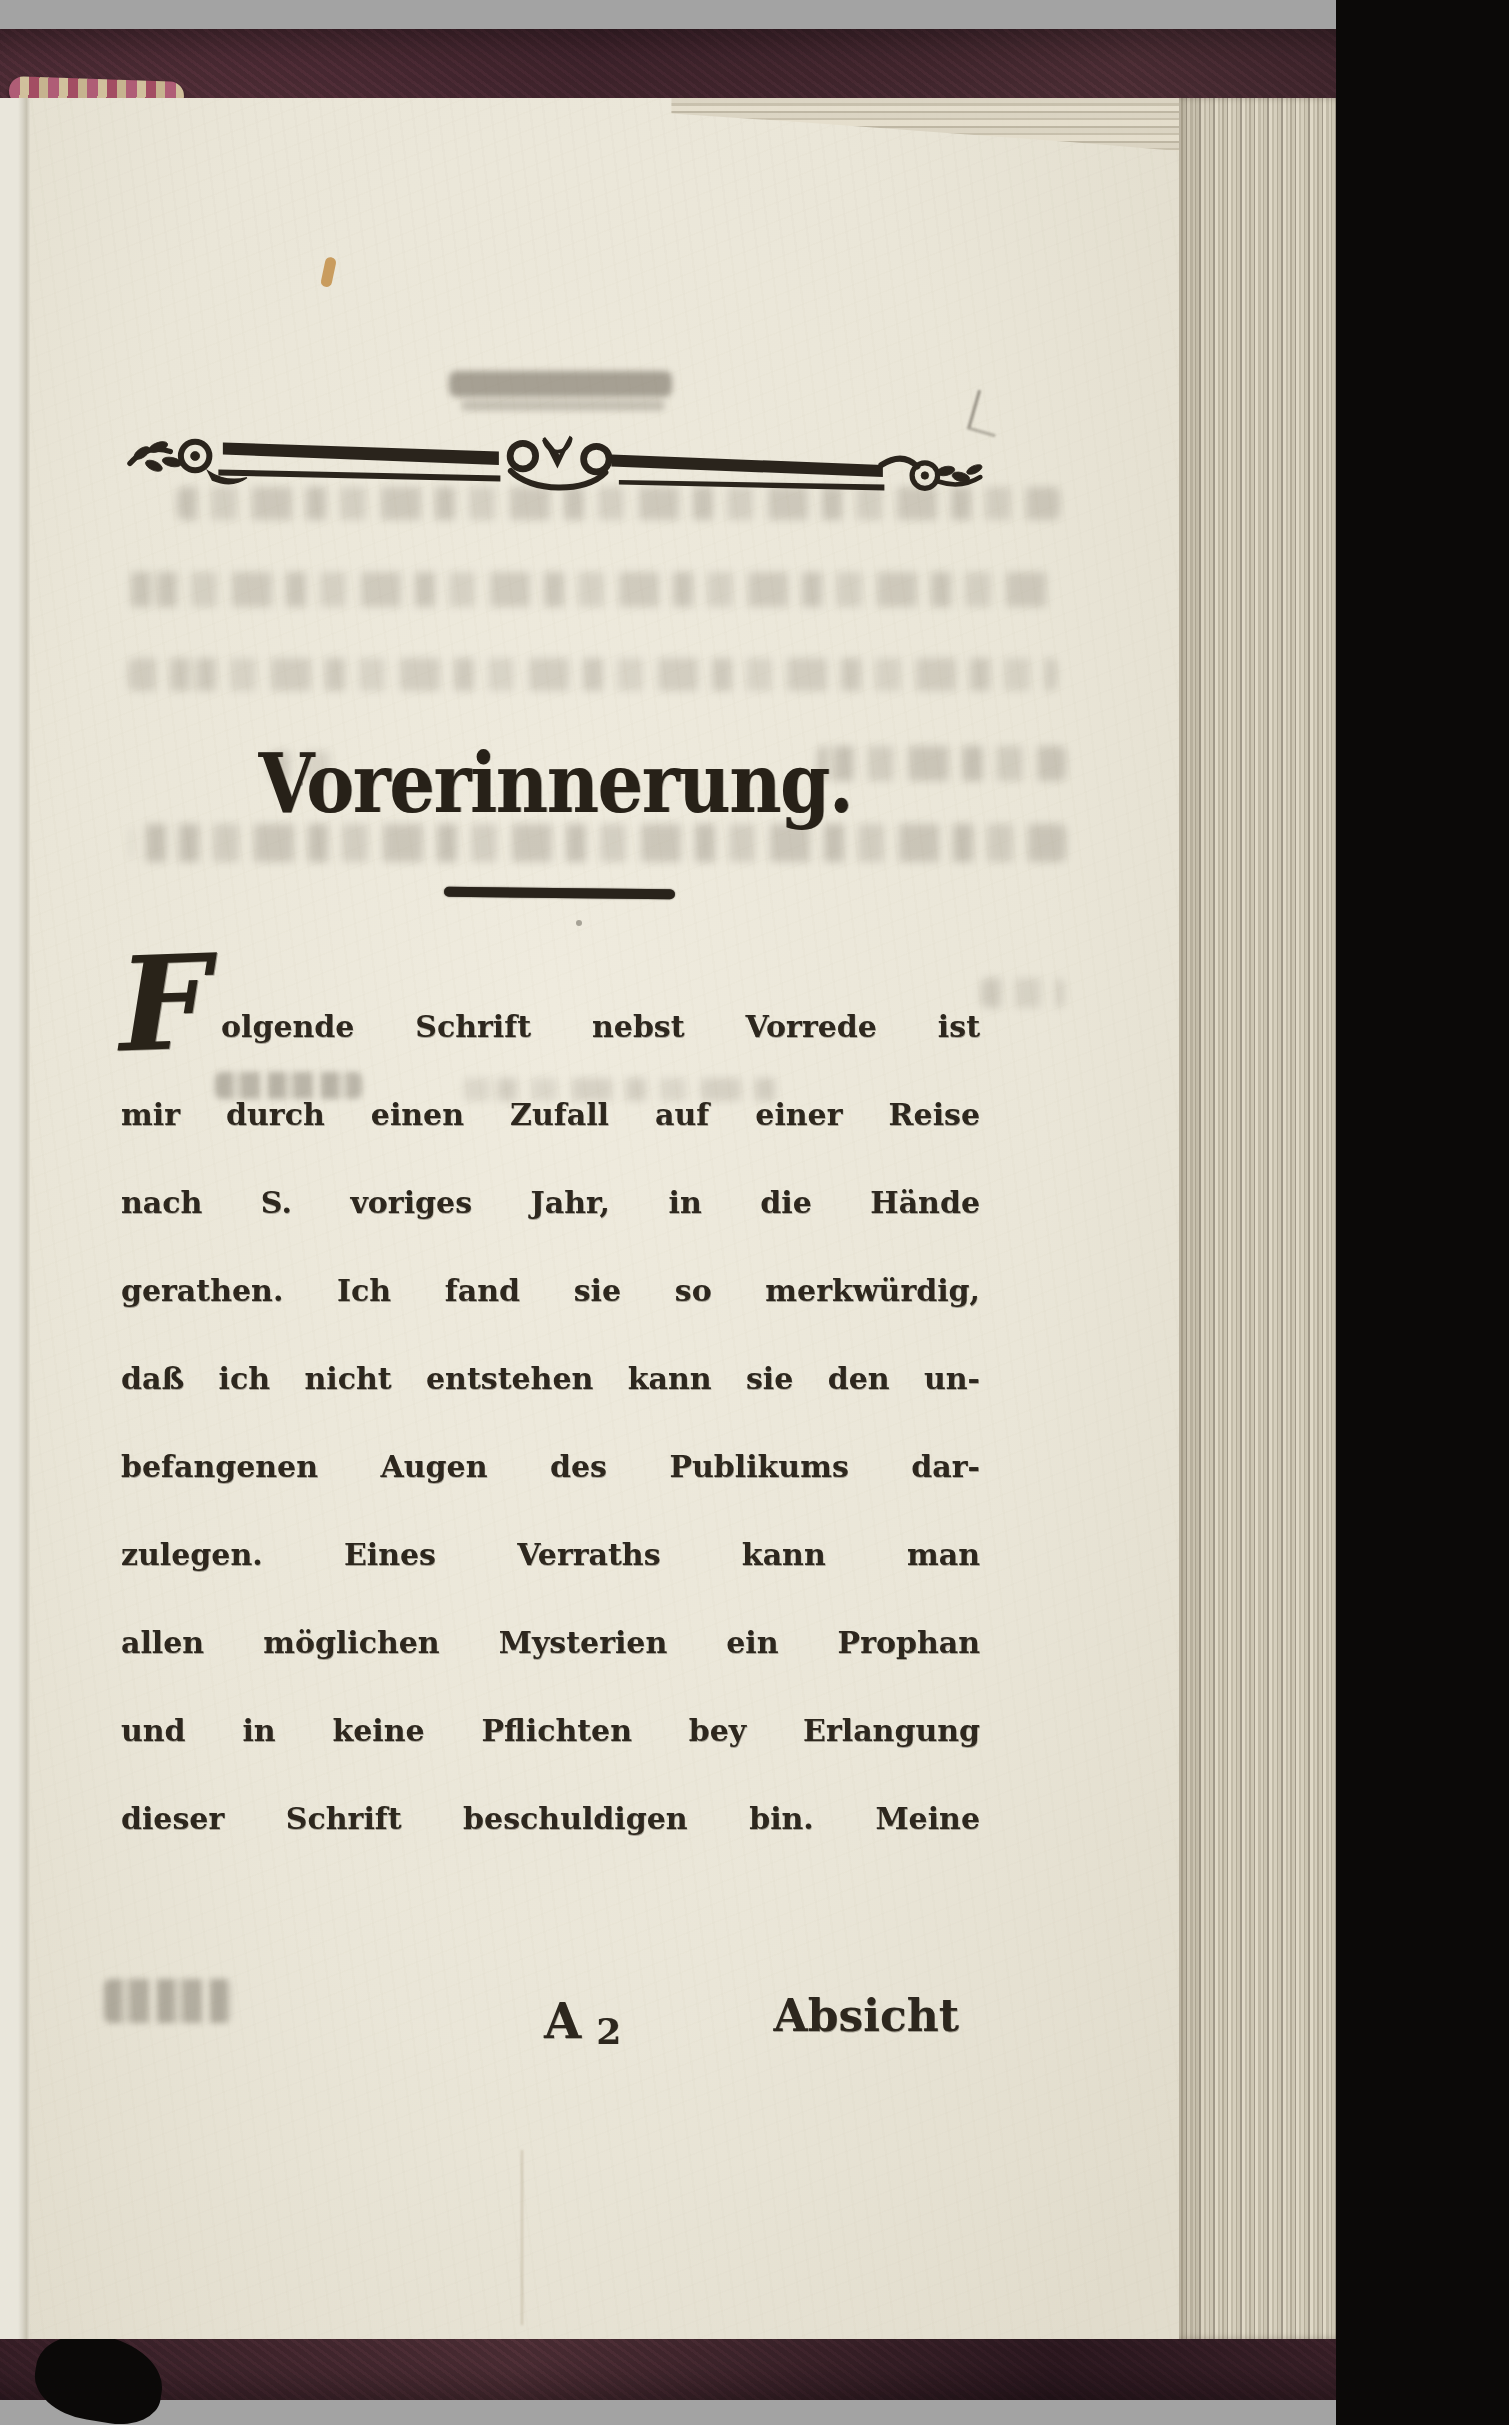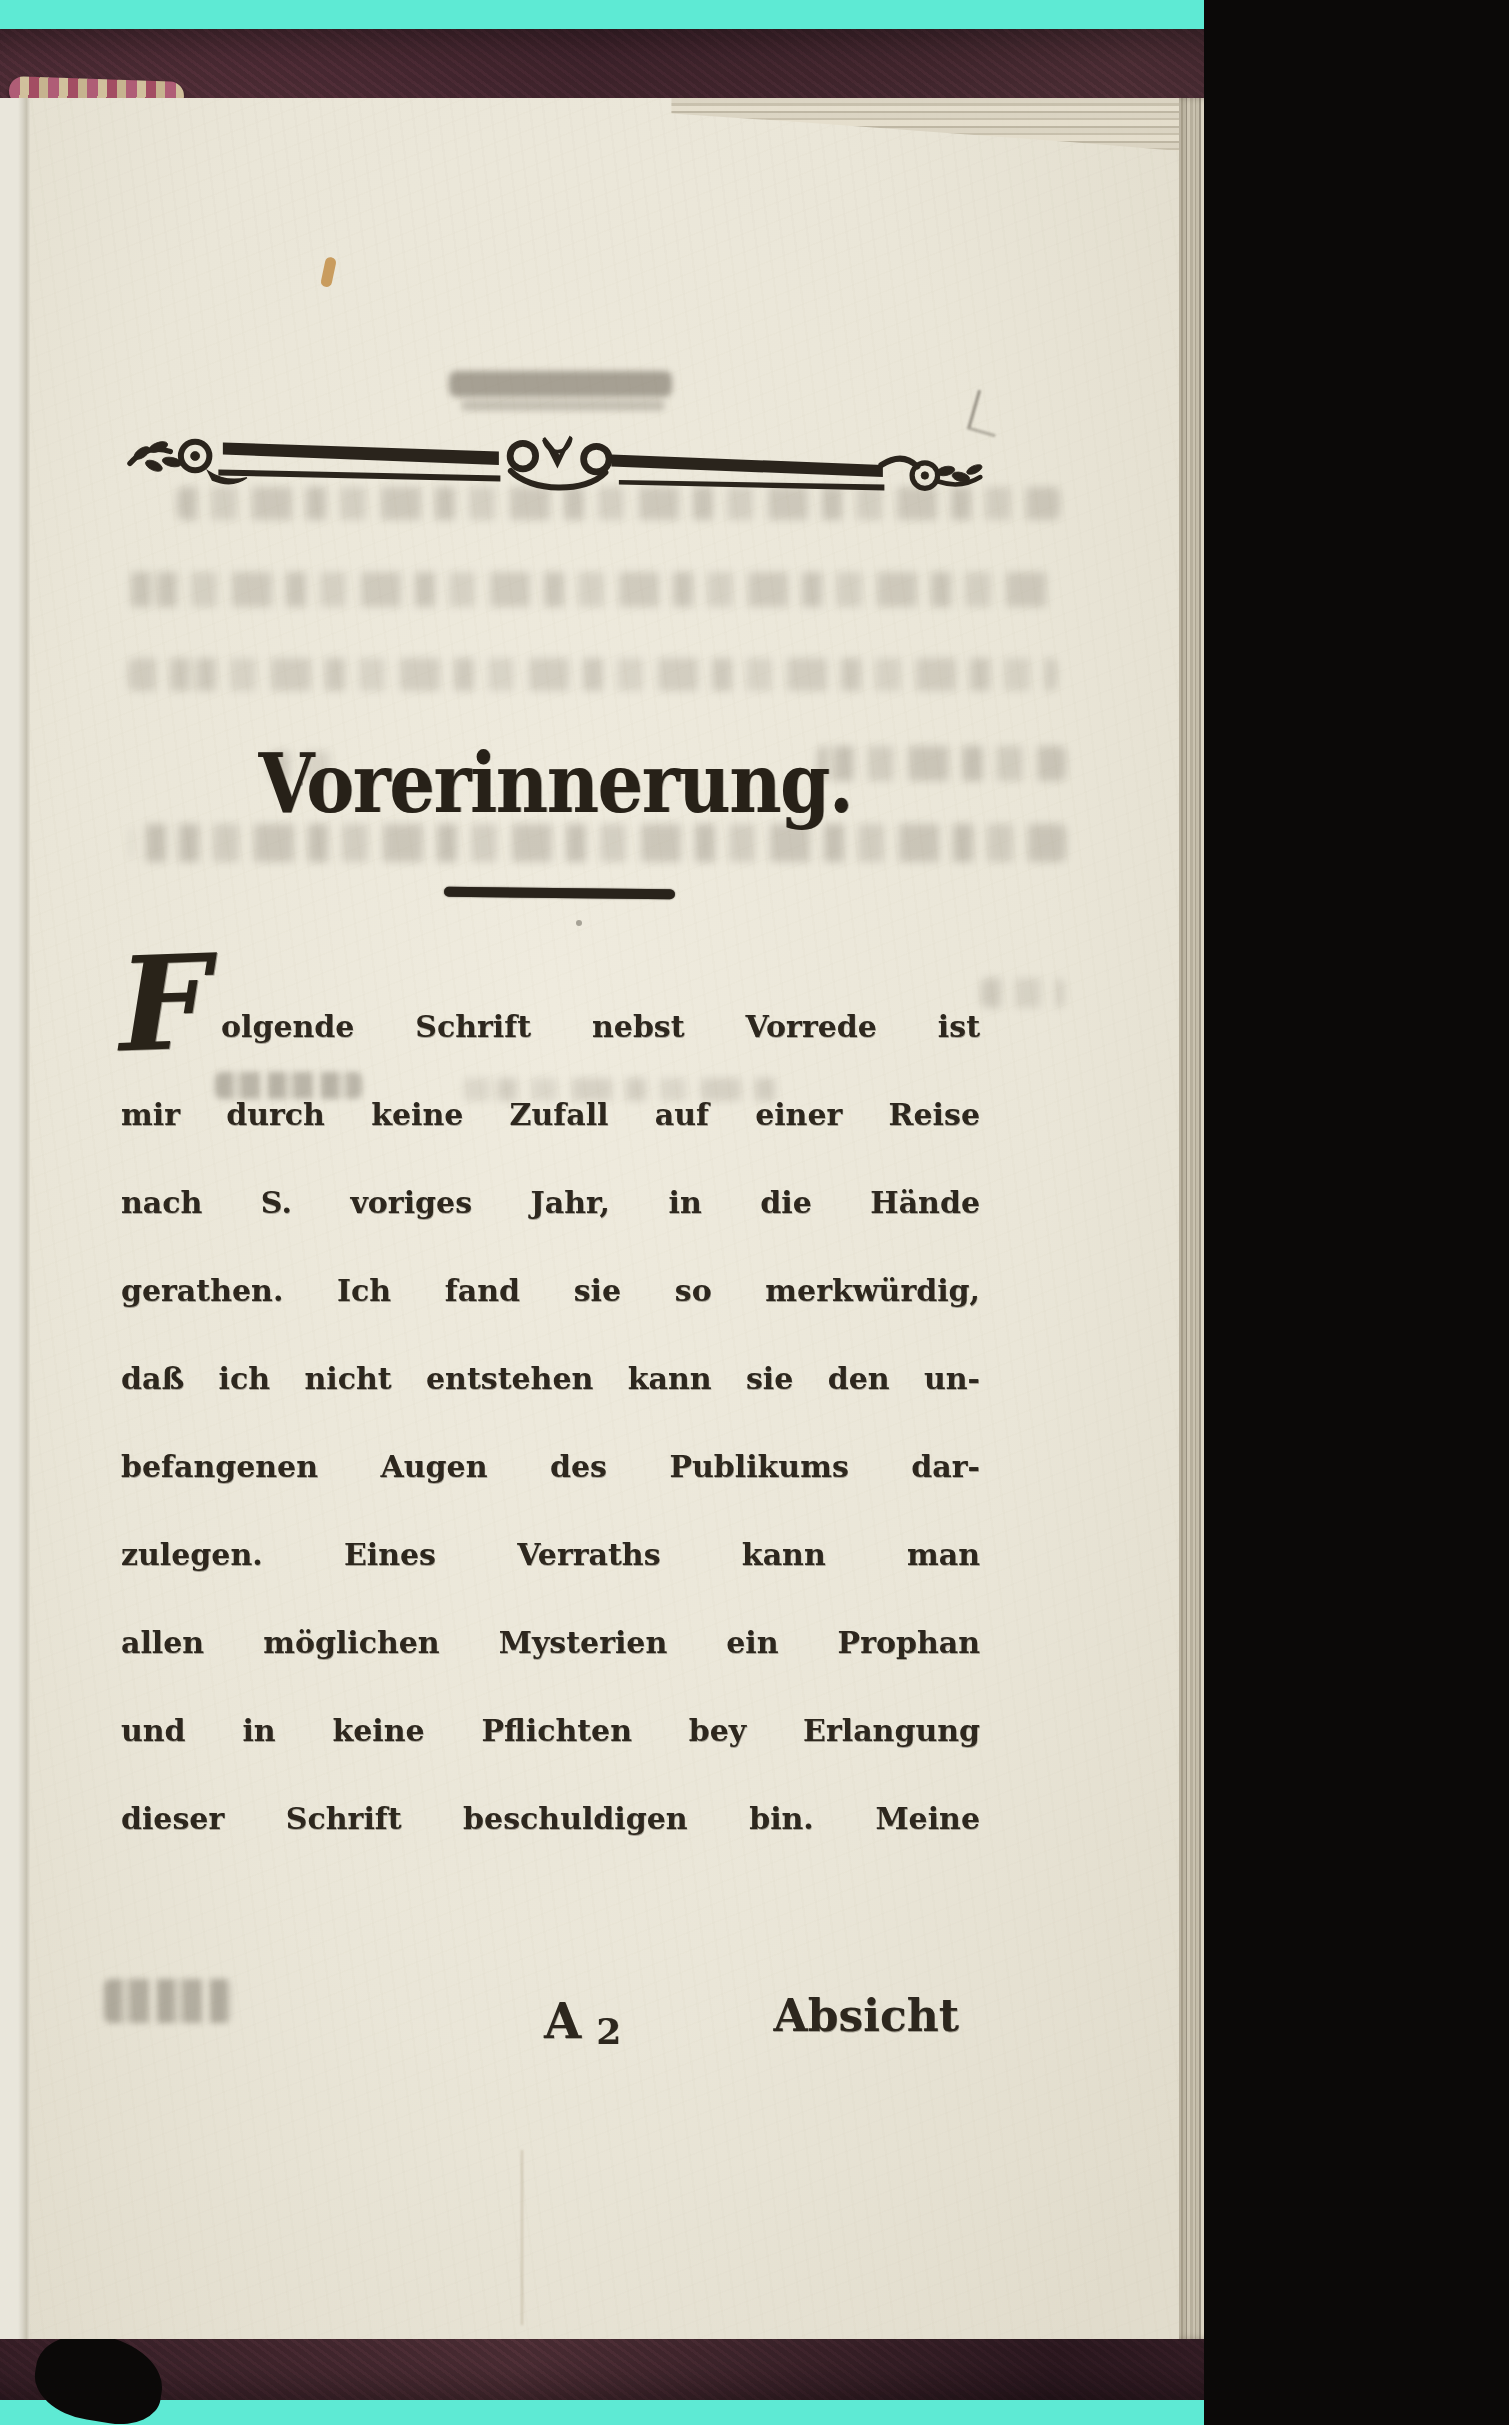--- a/index.html
+++ b/index.html
@@ -1,16 +1,16 @@
 <!DOCTYPE html>
 <html style="font-size:12px"><head>
 <meta charset="utf-8">
 <style>
   html,body{margin:0;padding:0;background:#0b0908;}
-  .scene{position:relative;width:1204px;height:2426px;background:#5eead4;overflow:hidden;
+  .scene{position:relative;width:1336px;height:2426px;background:#a3a3a3;overflow:hidden;
          font-family:"DejaVu Serif","Liberation Serif",serif;}
 
   
   .cover{position:absolute;left:-53px;top:29px;width:1534px;height:2371px;
          border-radius:36px 48px 69px 56px;
          background:
            radial-gradient(ellipse at 20% 8%, rgba(120,70,82,.35) 0%, rgba(0,0,0,0) 40%),
            radial-gradient(ellipse at 90% 60%, rgba(130,80,92,.3) 0%, rgba(0,0,0,0) 45%),
            linear-gradient(105deg,#4a2933 0%,#3a2029 30%,#523139 55%,#2f1a22 80%,#452730 100%);
          box-shadow: inset 0 0 45px rgba(0,0,0,.55);}
@@ -166,21 +166,21 @@
     </g>
   </svg>
 
   <div class="heading ink">Vorerinnerung.</div>
   <div class="heading-rule"></div>
 
   <div class="dropcap ink">F</div>
 
   <div class="textblock">
     <div class="bl first">olgende Schrift nebst Vorrede ist</div>
-    <div class="bl">mir durch keine Zufall auf einer Reise</div>
+    <div class="bl">mir durch einen Zufall auf einer Reise</div>
     <div class="bl">nach S. voriges Jahr, in die Hände</div>
     <div class="bl">gerathen.  Ich fand sie so merkwürdig,</div>
     <div class="bl">daß ich nicht entstehen kann sie den un-</div>
     <div class="bl">befangenen Augen des Publikums dar-</div>
     <div class="bl">zulegen.  Eines Verraths kann man</div>
     <div class="bl">allen möglichen Mysterien ein Prophan</div>
     <div class="bl">und in keine Pflichten bey Erlangung</div>
     <div class="bl">dieser Schrift beschuldigen bin.  Meine</div>
   </div>
 

